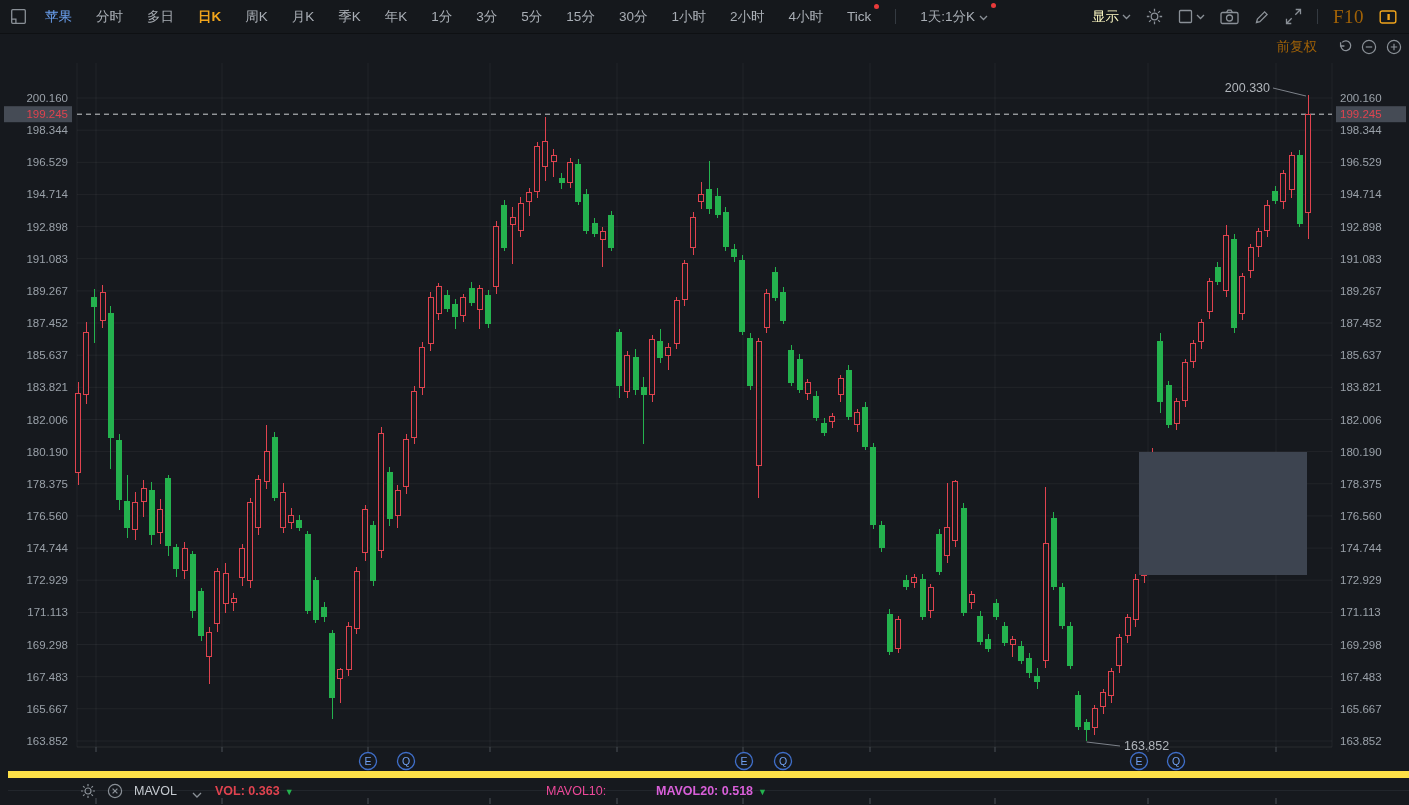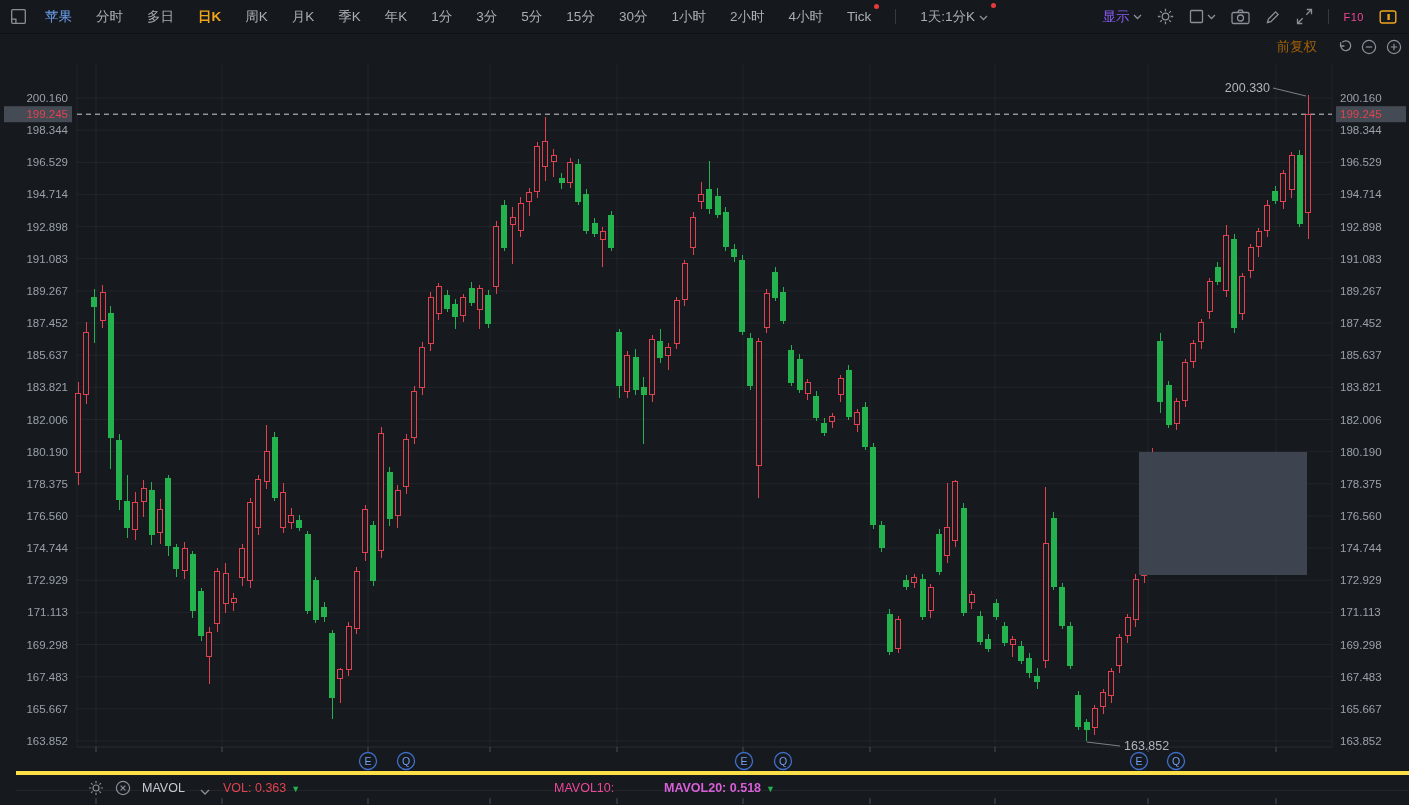--- a/index.html
+++ b/index.html
@@ -20,43 +20,43 @@
   }
   .tb-tabs { display:flex; align-items:center; gap:24px; margin-left:18px; }
   .tb-item { position:relative; font-size:13.5px; color:#a9aeb5; cursor:pointer; white-space:nowrap; }
   .tb-item.blue { color:#6ba1f1; }
   .tb-item.orange { color:#f0a41c;font-weight:bold; }
   .tb-divider { width:1px; height:15px; background:#343a41; display:inline-block; }
   .dot { position:absolute; top:-5px; right:-8px; width:5px; height:5px; border-radius:50%; background:#e83a3a; }
   .chev { margin-left:4px; }
   .tb-right { margin-left:auto; display:flex; align-items:center; gap:15px; }
   .tb-icon { display:flex; align-items:center; cursor:pointer; }
-  .tb-label { font-size:13.5px; color:#8b5cf6; display:flex; align-items:center; gap:3px; cursor:pointer; }
-  .f10 { font-size:11px; color:#ec4899; letter-spacing:.5px; }
+  .tb-label { font-size:13.5px; color:#fef9c3; display:flex; align-items:center; gap:3px; cursor:pointer; }
+  .f10 { font-size:19px; color:#a16207; letter-spacing:.5px;font-family:Liberation Serif, serif; }
 
   
   .subheader {
     position:absolute; top:38px; right:7px; z-index:5;
     display:flex; align-items:center; gap:9px; font-size:13.5px;
   }
   .adjust { color:#a16207; cursor:pointer; margin-right:10px; }
 
   
   svg.chart { position:absolute; top:0; left:0; z-index:1; }
 
   
   .indicator-bar {
-    position:absolute; left:16px; right:0; top:771px; height:20px; z-index:6;
-    border-top:4px solid #fde047; border-bottom:1px solid #22262c;
+    position:absolute; left:8px; right:0; top:771px; height:20px; z-index:6;
+    border-top:7px solid #fde047; border-bottom:1px solid #22262c;
     font-size:12.5px;
   }
   .ib { position:absolute; top:0; height:26px; line-height:26px; white-space:nowrap; cursor:pointer; }
   .ib-icon { top:5px; line-height:normal; }
   .c-name { color:#c6cbd1; }
-  .c-vol { color:#e0434f; }
+  .c-vol { color:#e0434f;font-weight:bold; }
   .c-m5 { color:#f0a41c;margin-top:32px; }
   .c-m10 { color:#ec4899; }
   .c-m20 { color:#d95fd9;font-weight:bold; }
   .tri { color:#24b24e; font-size:9px; margin-left:5px; }
 </style>
 </head>
 <body>
 
 <div class="toolbar">
   <span class="tb-icon">

